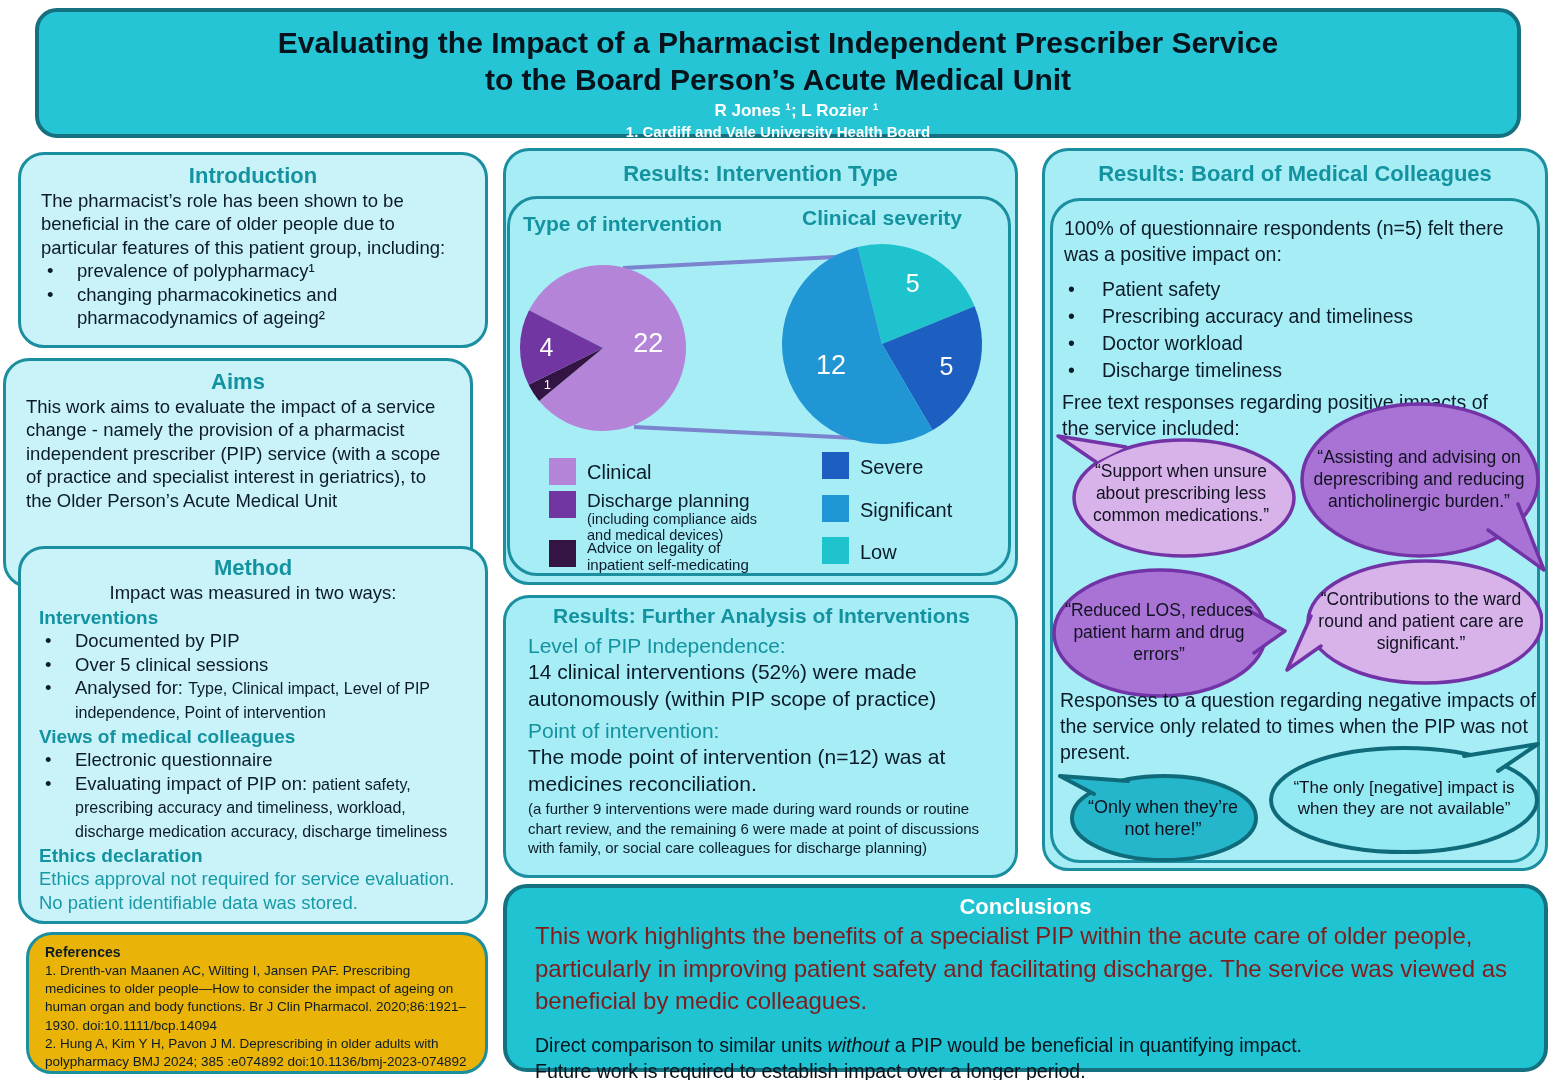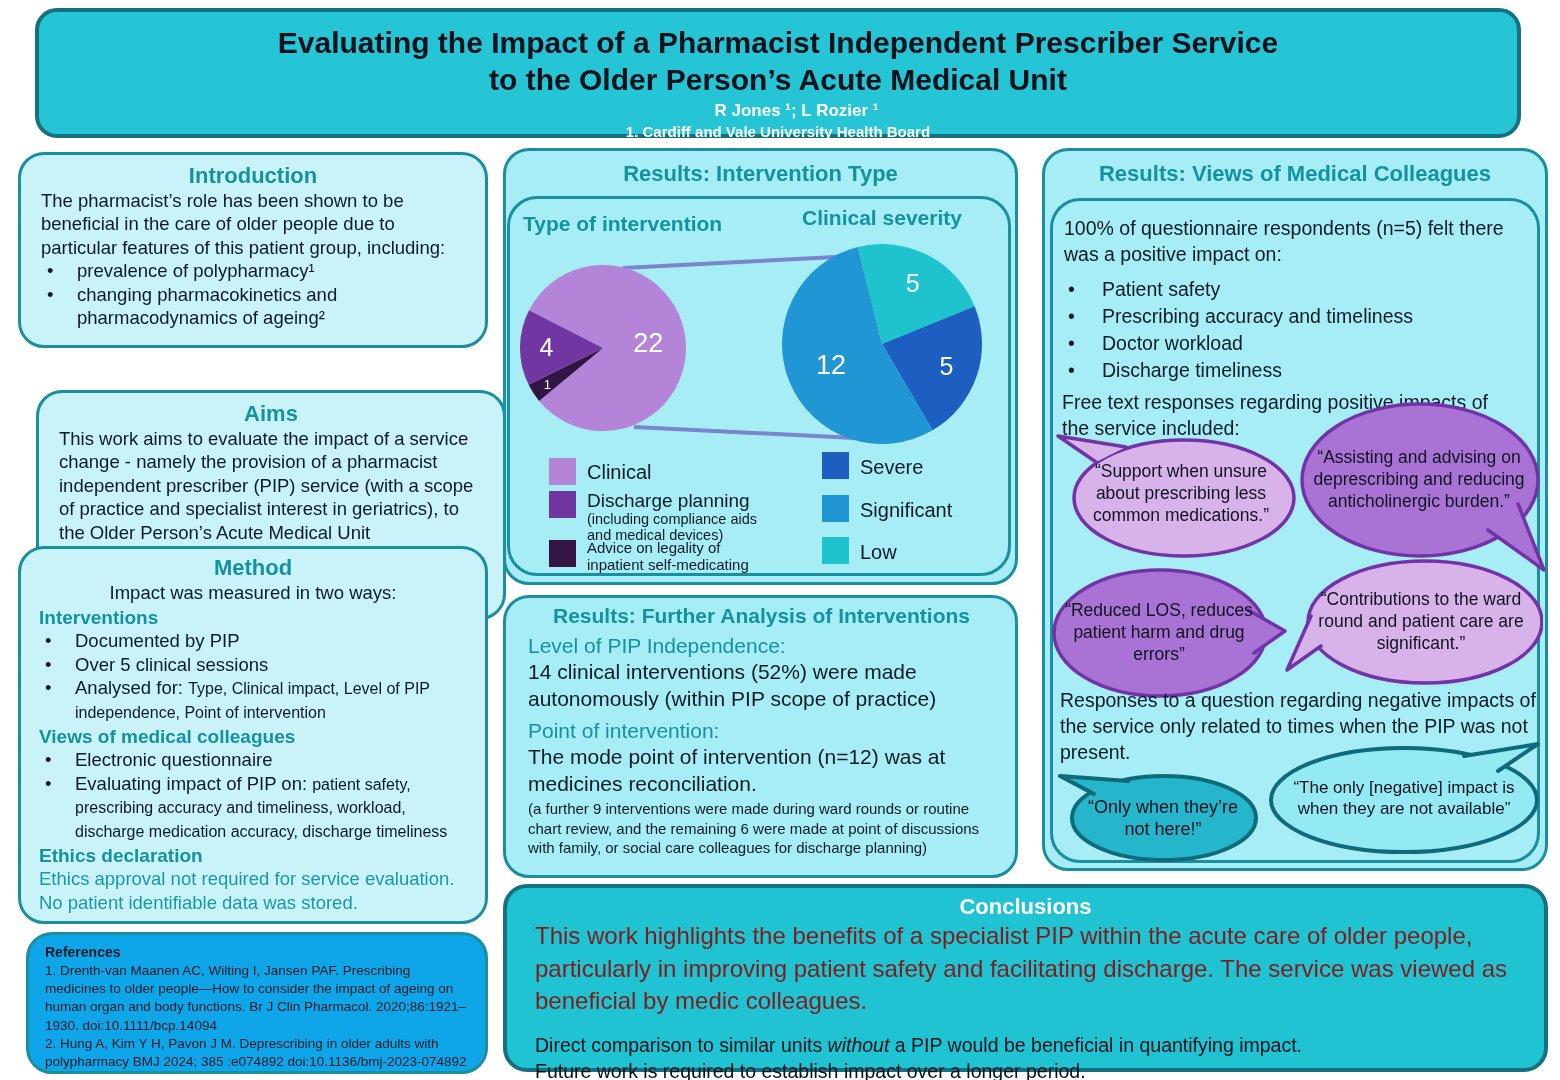--- a/index.html
+++ b/index.html
@@ -61,39 +61,39 @@
   .concl .cb2{font-size:19.5px;line-height:1.36;color:#06131c;margin-top:14px;}
   svg.charts{position:absolute;left:503px;top:196px;pointer-events:none;}
 </style>
 </head>
 <body>
 
 <div id="poster">
 
   <div class="banner">
     <div class="t1">Evaluating the Impact of a Pharmacist Independent Prescriber Service</div>
-    <div class="t2">to the Older Person’s Acute Medical Unit</div>
+    <div class="t2">to the Board Person’s Acute Medical Unit</div>
     <div class="authors">R Jones ¹; L Rozier ¹</div>
     <div class="affil">1. Cardiff and Vale University Health Board</div>
   </div>
 
   <div class="box light pad" style="left:18px;top:152px;width:470px;height:196px;">
     <div class="box-title">Introduction</div>
     <div class="body-txt">The pharmacist’s role has been shown to be beneficial in the care of older people due to particular features of this patient group, including:</div>
     <div class="bullet-row body-txt">
       <span class="bullet-dot">•</span>
       <span class="bullet-text">prevalence of polypharmacy¹</span>
     </div>
     <div class="bullet-row body-txt">
       <span class="bullet-dot">•</span>
       <span class="bullet-text">changing pharmacokinetics and pharmacodynamics of ageing²</span>
     </div>
   </div>
 
-  <div class="box light pad" style="left:36px;top:358px;width:470px;height:230px;margin-top:32px;">
+  <div class="box light pad" style="left:3px;top:358px;width:470px;height:230px;">
     <div class="box-title">Aims</div>
     <div class="body-txt">This work aims to evaluate the impact of a service change - namely the provision of a pharmacist independent prescriber (PIP) service (with a scope of practice and specialist interest in geriatrics), to the Older Person’s Acute Medical Unit</div>
   </div>
 
   <div class="box light" style="left:18px;top:546px;width:470px;height:378px;padding:6px 18px 8px 18px;">
     <div class="box-title">Method</div>
     <div class="body-txt" style="text-align:center;">Impact was measured in two ways:</div>
     <div class="teal-h">Interventions</div>
     <div class="bullet-row body-txt">
       <span class="bullet-dot">•</span>
@@ -113,21 +113,21 @@
       <span class="bullet-text">Electronic questionnaire</span>
     </div>
     <div class="bullet-row body-txt">
       <span class="bullet-dot">•</span>
       <span class="bullet-text"><span>Evaluating impact of PIP on: </span><span class="small-inline">patient safety, prescribing accuracy and timeliness, workload, discharge medication accuracy, discharge timeliness</span></span>
     </div>
     <div class="teal-h">Ethics declaration</div>
     <div class="body-txt teal-txt">Ethics approval not required for service evaluation. No patient identifiable data was stored.</div>
   </div>
 
-  <div class="box refs" style="left:26px;top:932px;width:462px;height:142px;background:#0ea5e9;padding:8px 16px;">
+  <div class="box refs" style="left:26px;top:932px;width:462px;height:142px;background:#eab308;padding:8px 16px;">
     <div class="rtitle">References</div>
     <div>1. Drenth-van Maanen AC, Wilting I, Jansen PAF. Prescribing medicines to older people—How to consider the impact of ageing on human organ and body functions. Br J Clin Pharmacol. 2020;86:1921–1930. doi:10.1111/bcp.14094</div>
     <div>2. Hung A, Kim Y H, Pavon J M. Deprescribing in older adults with polypharmacy BMJ 2024; 385 :e074892 doi:10.1136/bmj-2023-074892</div>
   </div>
 
   <div class="box cyan" style="left:503px;top:148px;width:515px;height:437px;">
     <div class="box-title" style="margin-top:10px;">Results: Intervention Type</div>
   </div>
   <div class="box cyan" style="left:507px;top:196px;width:504px;height:380px;border-radius:30px;"></div>
 
@@ -187,21 +187,21 @@
   <div class="box cyan" style="left:503px;top:595px;width:515px;height:283px;padding:6px 20px 6px 22px;">
     <div class="box-title" style="font-size:21px;">Results: Further Analysis of Interventions</div>
     <div class="fa-head">Level of PIP Independence:</div>
     <div class="fa-txt">14 clinical interventions (52%) were made autonomously (within PIP scope of practice)</div>
     <div class="fa-head">Point of intervention:</div>
     <div class="fa-txt">The mode point of intervention (n=12) was at medicines reconciliation.</div>
     <div class="fa-note">(a further 9 interventions were made during ward rounds or routine chart review, and the remaining 6 were made at point of discussions with family, or social care colleagues for discharge planning)</div>
   </div>
 
   <div class="box cyan" style="left:1042px;top:148px;width:506px;height:723px;">
-    <div class="box-title" style="margin-top:10px;">Results: Views of Medical Colleagues</div>
+    <div class="box-title" style="margin-top:10px;">Results: Board of Medical Colleagues</div>
   </div>
   <div class="box cyan" style="left:1050px;top:198px;width:490px;height:665px;border-radius:30px;"></div>
 
   <div class="abs views-txt" style="left:1064px;top:216px;width:445px;">100% of questionnaire respondents (n=5) felt there was a positive impact on:</div>
 
   <div class="abs" style="left:1064px;top:276px;width:460px;">
     <div class="vrow">
         <span class="vdot">•</span>
         <span>Patient safety</span>
       </div>

